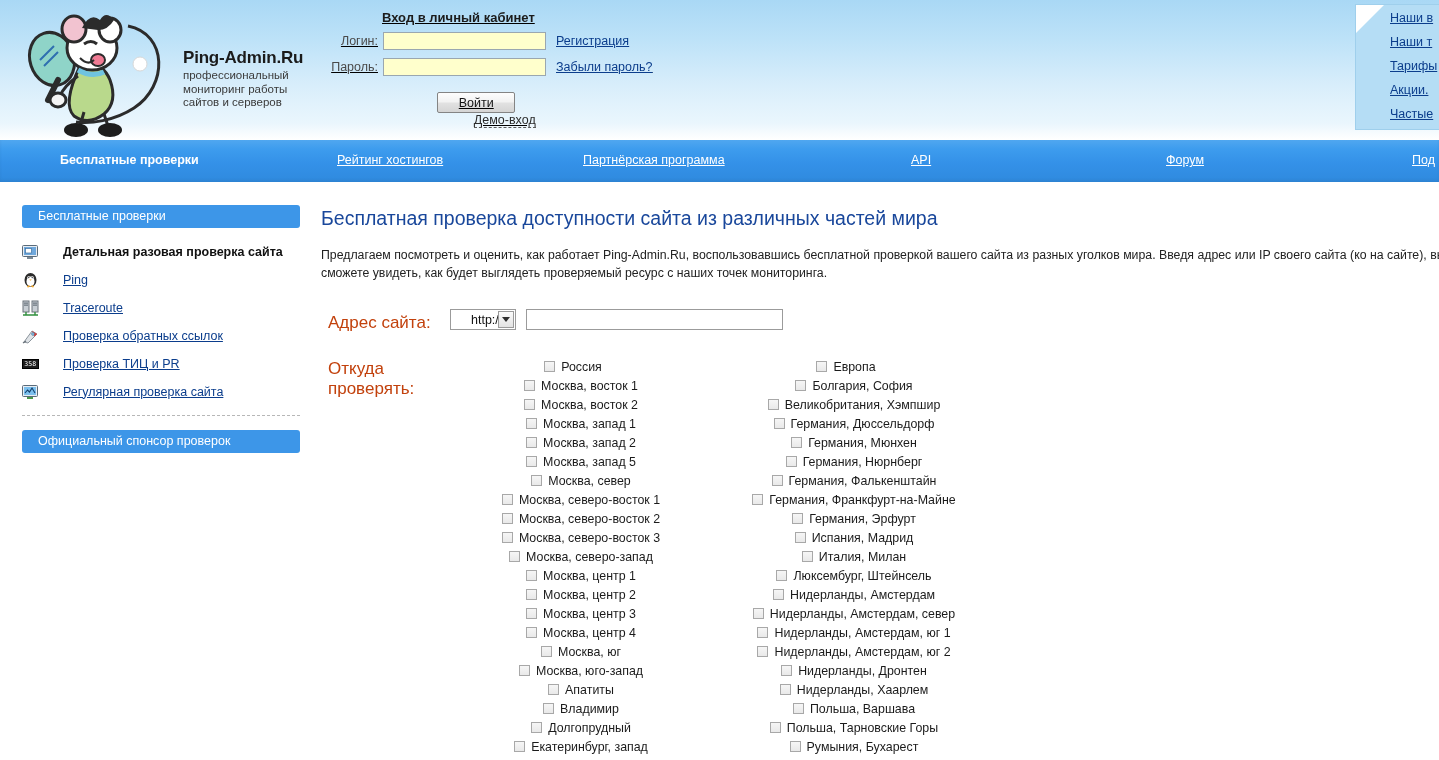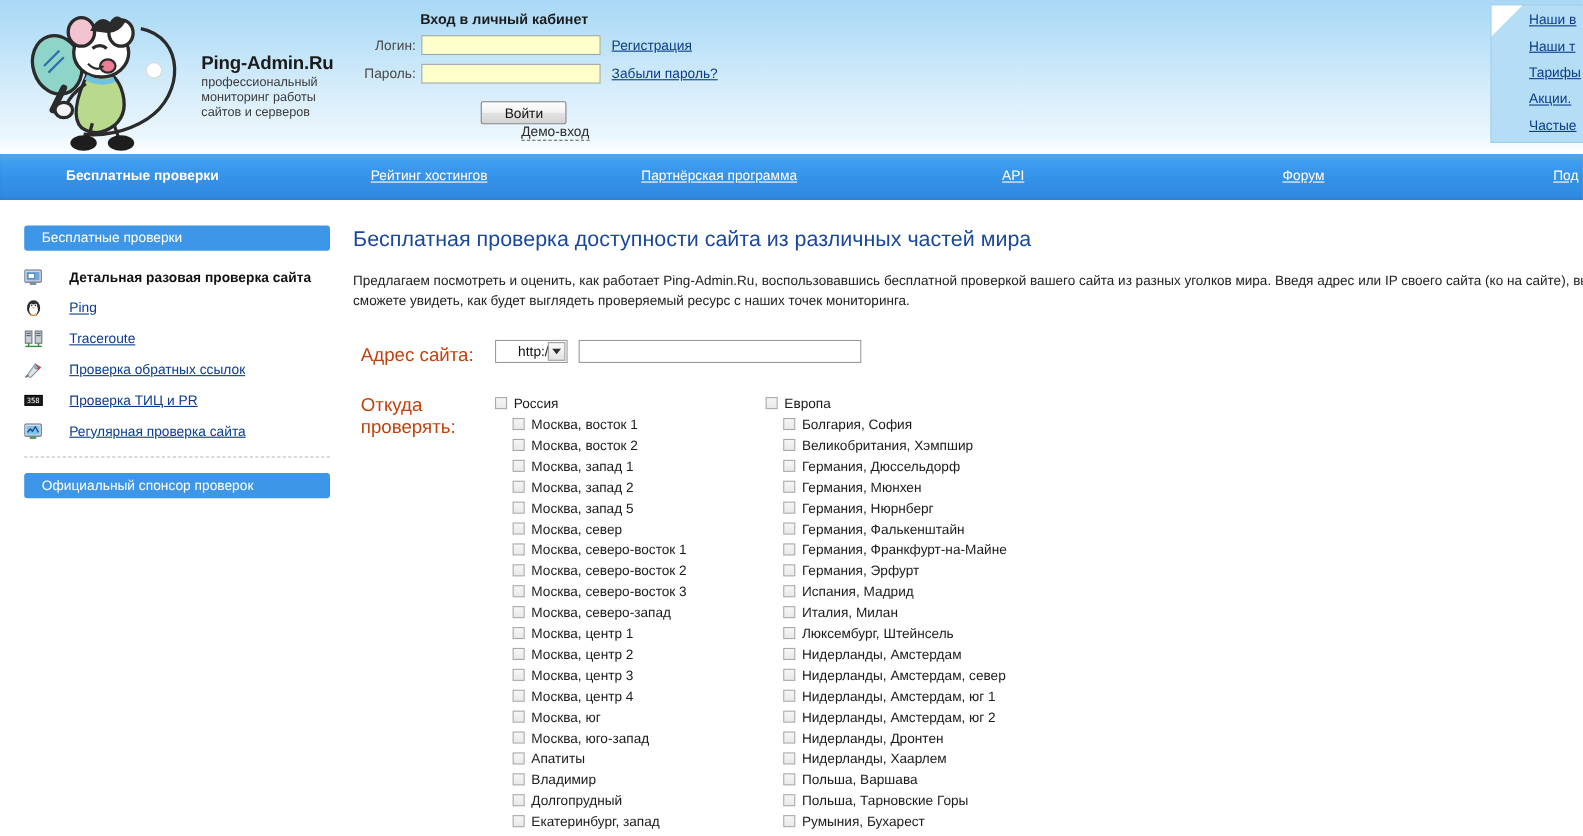--- a/index.html
+++ b/index.html
@@ -43,21 +43,21 @@
     line-height: 20px;
   }
   .brand-sub {
     font-size: 11.5px;
     color: #3a3a3a;
     line-height: 13.5px;
     margin-top: 1px;
   }
 
   
-  .login-box { position: absolute; left: 300px; top: 10px; }
+  .login-box { position: absolute; left: 300px; top: 10px; text-decoration: underline; }
   .login-title {
     font-size: 13px;
     font-weight: bold;
     color: #1b1b1b;
     margin-left: 82px;
     margin-bottom: 7px;
   }
   .login-row {
     display: flex;
     align-items: center;
@@ -307,20 +307,21 @@
 
   .loc-row { display: flex; align-items: flex-start; margin-top: 24px; }
   .loc-cols { display: flex; }
   .loc-col { width: 246px; }
   .loc-col.second { width: 300px; }
   .chk-line {
     display: flex;
     align-items: center;
     height: 19px;
     cursor: pointer;
+    justify-content: center;
   }
   .chk-line.child { padding-left: 16px; }
   .chk {
     width: 11px;
     height: 11px;
     border: 1px solid #a8a8a8;
     background: linear-gradient(to bottom,#f6f6f6,#e9e9e9);
     margin-right: 6px;
     flex: 0 0 11px;
     box-sizing: border-box;

